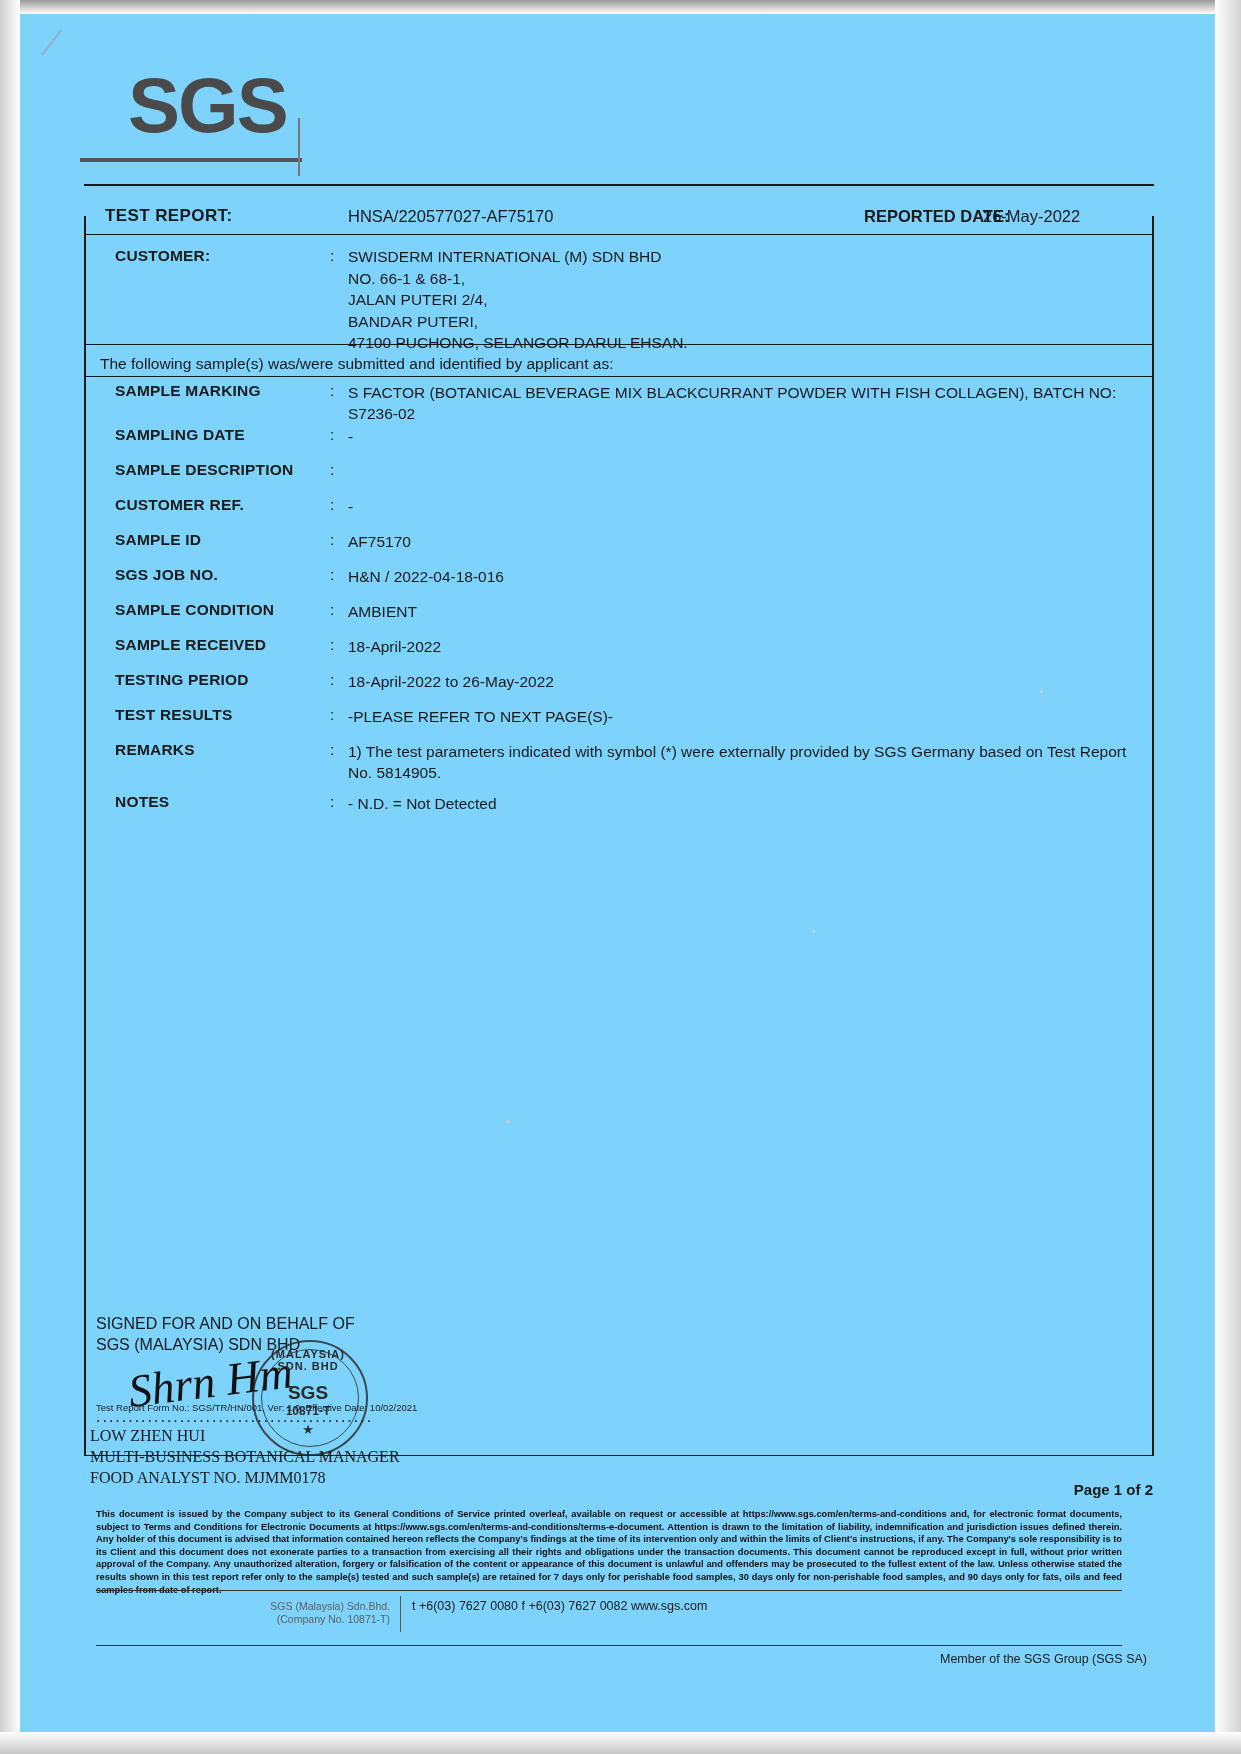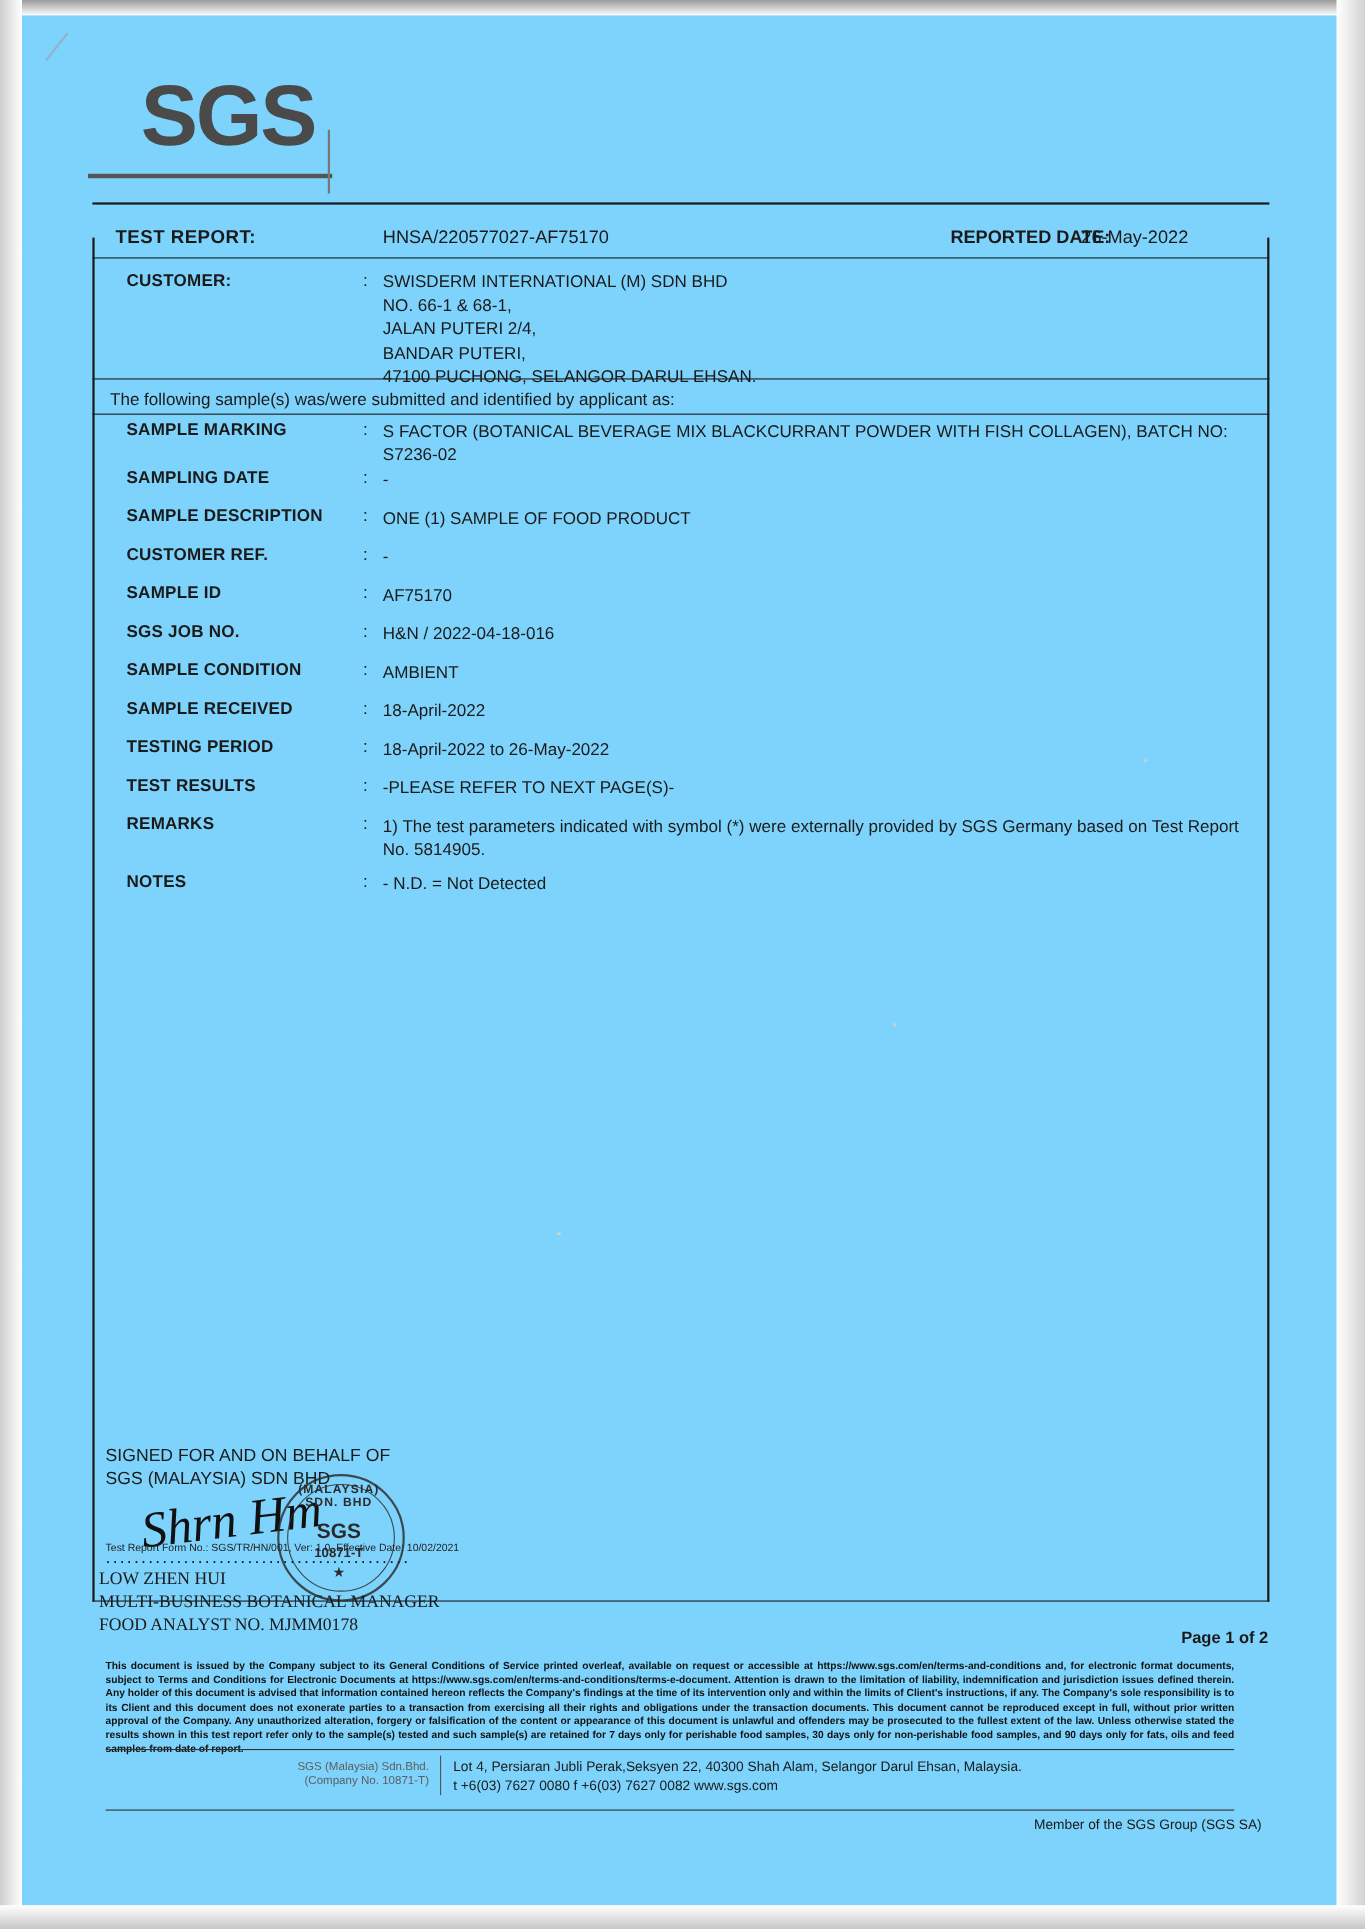--- a/index.html
+++ b/index.html
@@ -214,21 +214,20 @@
       <div class="v">S FACTOR (BOTANICAL BEVERAGE MIX BLACKCURRANT POWDER WITH FISH COLLAGEN), BATCH NO: S7236-02</div>
     </div>
     <div class="row">
       <div class="k lbl">SAMPLING DATE</div>
       <div class="c">:</div>
       <div class="v">-</div>
     </div>
     <div class="row">
       <div class="k lbl">SAMPLE DESCRIPTION</div>
       <div class="c">:</div>
-      <div class="v">ONE (1) SAMPLE OF FOOD PRODUCT</div>
     </div>
     <div class="row">
       <div class="k lbl">CUSTOMER REF.</div>
       <div class="c">:</div>
       <div class="v">-</div>
     </div>
     <div class="row">
       <div class="k lbl">SAMPLE ID</div>
       <div class="c">:</div>
       <div class="v">AF75170</div>
@@ -293,21 +292,20 @@
   <div class="formno">Test Report Form No.: SGS/TR/HN/001, Ver: 1.0, Effective Date: 10/02/2021</div>
   <div class="legal">This document is issued by the Company subject to its General Conditions of Service printed overleaf, available on request or accessible at https://www.sgs.com/en/terms-and-conditions and, for electronic format documents, subject to Terms and Conditions for Electronic Documents at https://www.sgs.com/en/terms-and-conditions/terms-e-document. Attention is drawn to the limitation of liability, indemnification and jurisdiction issues defined therein. Any holder of this document is advised that information contained hereon reflects the Company's findings at the time of its intervention only and within the limits of Client's instructions, if any. The Company's sole responsibility is to its Client and this document does not exonerate parties to a transaction from exercising all their rights and obligations under the transaction documents. This document cannot be reproduced except in full, without prior written approval of the Company. Any unauthorized alteration, forgery or falsification of the content or appearance of this document is unlawful and offenders may be prosecuted to the fullest extent of the law. Unless otherwise stated the results shown in this test report refer only to the sample(s) tested and such sample(s) are retained for 7 days only for perishable food samples, 30 days only for non-perishable food samples, and 90 days only for fats, oils and feed samples from date of report.</div>
 
   <div class="foot-line"></div>
   <div class="foot-left">
     <div>SGS (Malaysia) Sdn.Bhd.</div>
     <div>(Company No. 10871-T)</div>
   </div>
   <div class="foot-sep"></div>
   <div class="foot-right">
-    <div>Lot 4, Persiaran Jubli Perak,Seksyen 22, 40300 Shah Alam, Selangor Darul Ehsan, Malaysia.</div>
     <div>t +6(03) 7627 0080  f +6(03) 7627 0082  www.sgs.com</div>
   </div>
   <div class="foot-line2"></div>
   <div class="member">Member of the SGS Group (SGS SA)</div>
 
   <div class="speck" style="left:812px; top:930px; width:3px; height:3px;"></div>
   <div class="speck" style="left:506px; top:1120px; width:4px; height:3px;"></div>
   <div class="speck" style="left:1040px; top:690px; width:3px; height:3px;"></div>
 </div>
 

